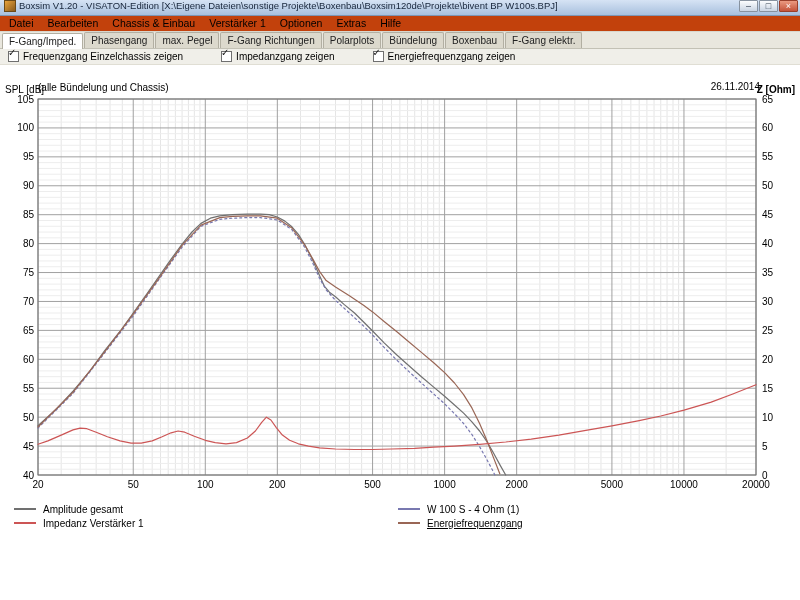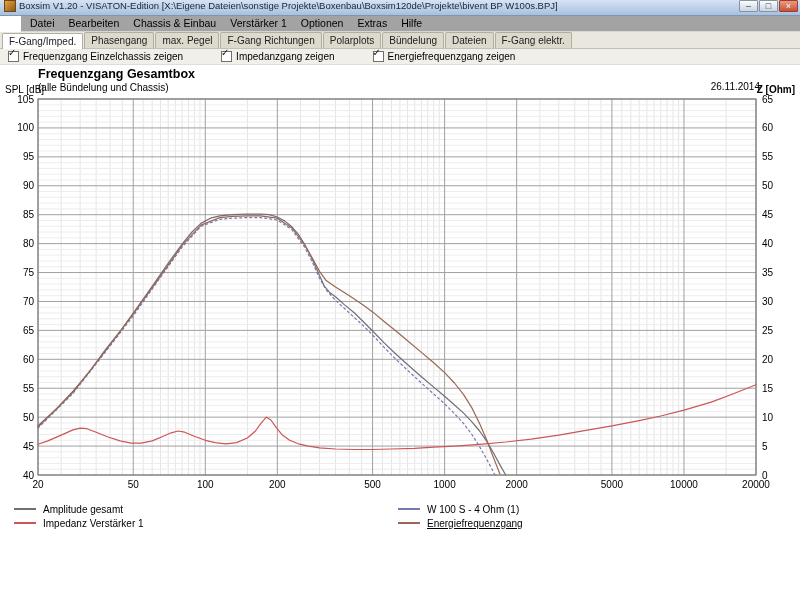--- a/index.html
+++ b/index.html
@@ -21,21 +21,21 @@
   .win-btn{
     width:19px;height:12px;margin-left:1px;box-sizing:border-box;
     border:1px solid #87929f;border-radius:1px;
     background:linear-gradient(#fcfdfe,#c9d4e2);
     font-size:9px;line-height:10px;text-align:center;color:#33404f;cursor:default;
   }
   .win-btn.close{background:linear-gradient(#eb9a81,#c4533a);color:#fff;border-color:#99402c;}
   
   .menubar{
     height:15px;display:flex;align-items:center;font-size:10.5px;
-    background:#a3a3a3;border-bottom:1px solid #d9d7cd;padding-left:2px;margin-left:21px;
+    background:#c2410c;border-bottom:1px solid #d9d7cd;padding-left:2px;
   }
   .menu-item{padding:0 7px;line-height:15px;}
   
   .tabbar{
     height:16px;display:flex;align-items:flex-end;font-size:10px;
     background:#e9e7de;padding-left:2px;border-bottom:1px solid #c3c1b5;
   }
   .tab{
     height:13px;line-height:12px;padding:2px 6px 0;margin-right:1px;
     border:1px solid #b2afa2;border-bottom:none;border-radius:2px 2px 0 0;
@@ -92,21 +92,21 @@
   <div class="menu-item">Hilfe</div>
 </div>
 
 <div class="tabbar">
   <div class="tab active">F-Gang/Imped.</div>
   <div class="tab">Phasengang</div>
   <div class="tab">max. Pegel</div>
   <div class="tab">F-Gang Richtungen</div>
   <div class="tab">Polarplots</div>
   <div class="tab">Bündelung</div>
-  <div class="tab">Dateien</div>
+  <div class="tab">Boxenbau</div>
   <div class="tab">F-Gang elektr.</div>
 </div>
 
 <div class="checkbar">
   <div class="check-item">
     <span class="checkbox">
         <span class="tick">✓</span>
       </span>
     <span>Frequenzgang Einzelchassis zeigen</span>
   </div>
@@ -118,21 +118,20 @@
   </div>
   <div class="check-item">
     <span class="checkbox">
         <span class="tick">✓</span>
       </span>
     <span>Energiefrequenzgang zeigen</span>
   </div>
 </div>
 
 <div class="chart-area">
-  <div class="chart-title">Frequenzgang Gesamtbox</div>
   <div class="chart-subtitle">(alle Bündelung und Chassis)</div>
   <div class="chart-date">26.11.2014</div>
   <div class="axis-label-left">SPL [dB]</div>
   <div class="axis-label-right">Z [Ohm]</div>
 
   <svg id="plot" width="800" height="440">
       <line x1="61.19379644659483" y1="34" x2="61.19379644659483" y2="410" stroke="#e5e5e5" stroke-width="1"></line>
       <line x1="80.14450800065971" y1="34" x2="80.14450800065971" y2="410" stroke="#e5e5e5" stroke-width="1"></line>
       <line x1="96.1671063189198" y1="34" x2="96.1671063189198" y2="410" stroke="#e5e5e5" stroke-width="1"></line>
       <line x1="110.04651229557949" y1="34" x2="110.04651229557949" y2="410" stroke="#e5e5e5" stroke-width="1"></line>

